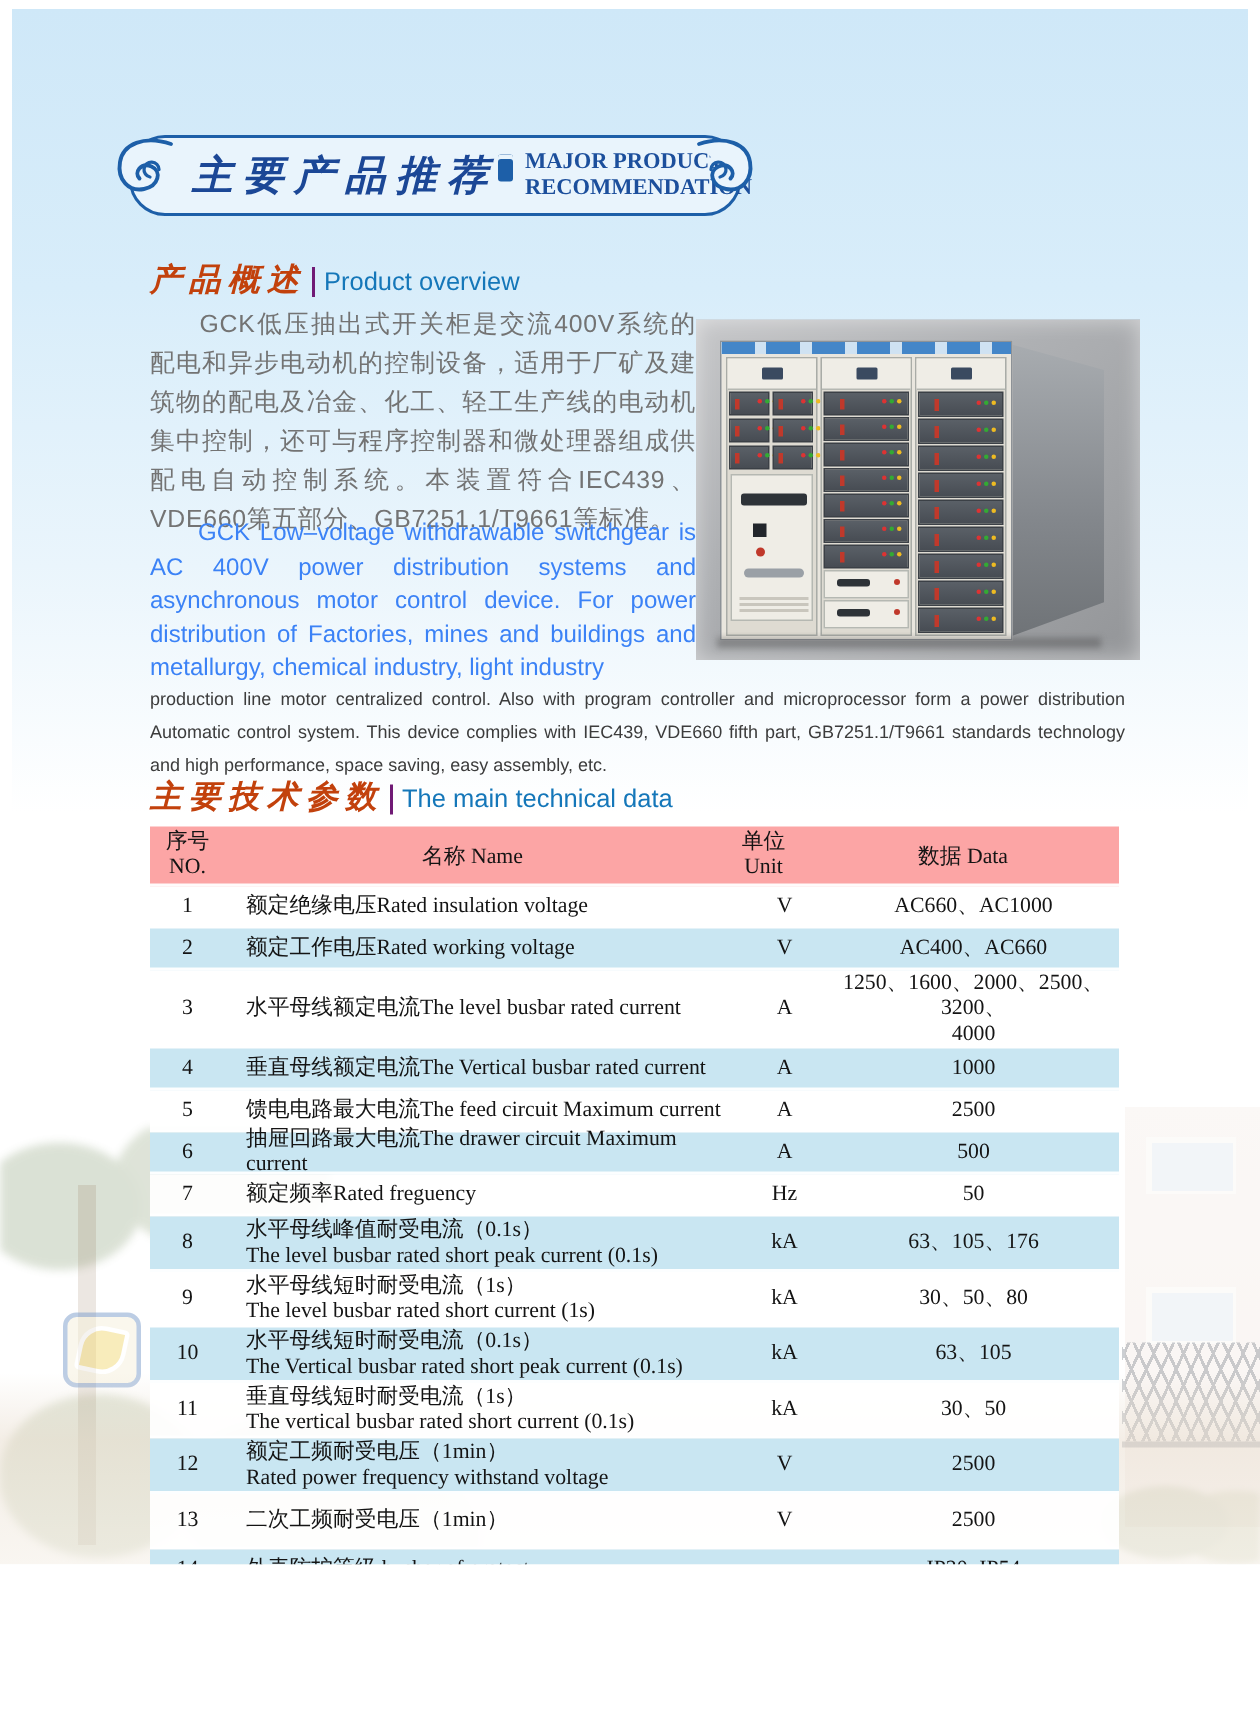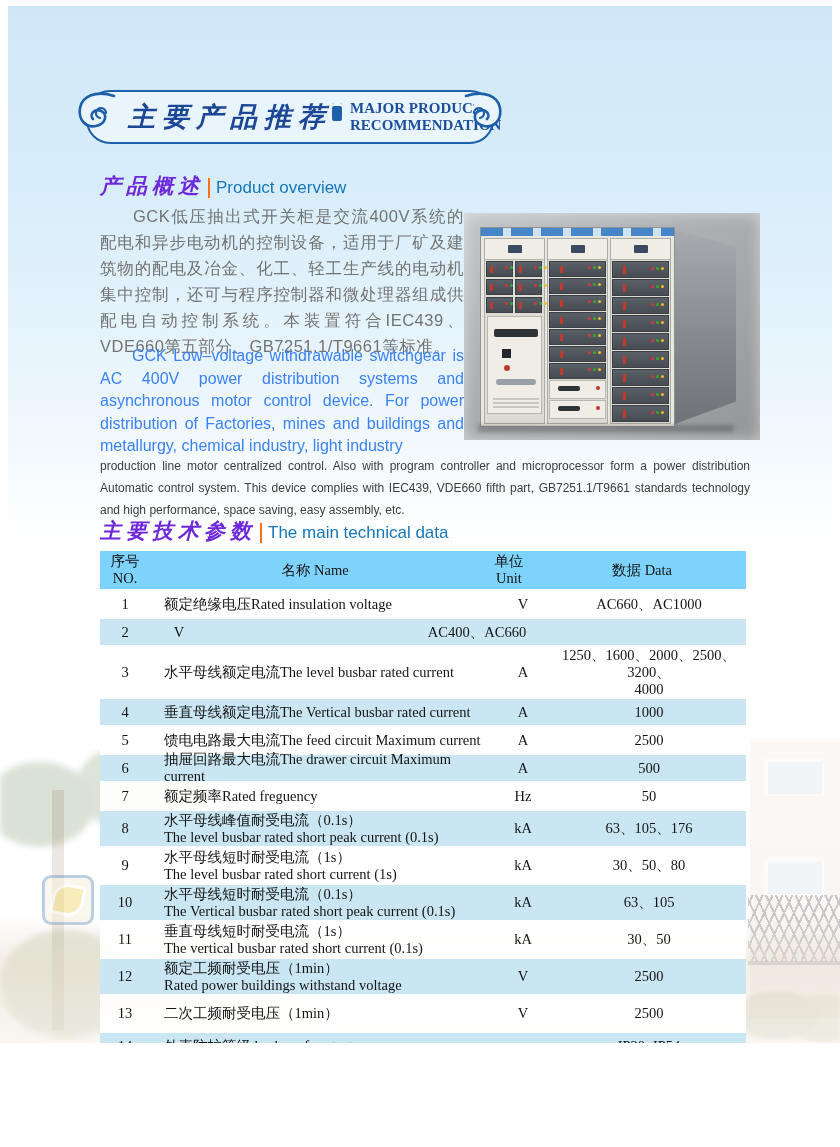--- a/index.html
+++ b/index.html
@@ -46,22 +46,22 @@
   .banner-cn{margin-left:40px;font-family:"Liberation Serif",serif;font-weight:bold;font-style:italic;
     font-size:27px;color:#1b4796;letter-spacing:7px;white-space:nowrap;}
   .seal{width:10px;height:18px;background:#1d5fa8;border-radius:2px;margin:0 8px 10px 0;flex:0 0 auto;
     box-shadow:inset 0 3px 0 #e9f4fc;}
   .banner-en{font-family:"Liberation Serif",serif;font-weight:bold;font-size:15px;line-height:17px;
     color:#1c4f9c;white-space:nowrap;}
 
   
   .sec-head{position:absolute;display:flex;align-items:baseline;white-space:nowrap;}
   .sec-cn{font-family:"Liberation Serif",serif;font-weight:bold;font-style:italic;
-    font-size:21px;color:#6d28d9;letter-spacing:5px;}
-  .sec-en{font-size:17px;color:#1577b9;border-left:2px solid #f97316;padding-left:6px;margin-left:4px;}
+    font-size:21px;color:#c2410c;letter-spacing:5px;}
+  .sec-en{font-size:17px;color:#1577b9;border-left:2px solid #701a75;padding-left:6px;margin-left:4px;}
 
   
   .para-cn{position:absolute;left:100px;top:203px;width:364px;font-size:16.5px;line-height:26px;
     color:#737373;text-align:justify;text-indent:2em;letter-spacing:.5px;}
   .para-en-a{position:absolute;left:100px;top:345px;width:364px;font-size:16px;line-height:22.5px;
     color:#3b82f6;text-align:justify;text-indent:2em;}
   .para-en-b{position:absolute;left:100px;top:455px;width:650px;font-size:12px;line-height:22px;
     color:#3c3c3c;text-align:justify;}
 
   
@@ -97,21 +97,21 @@
     background:repeating-linear-gradient(180deg,#c9c6bd 0 2px,#efede6 2px 4px);}
   .cream-drawer{position:relative;margin:1px;height:17px;background:#efede6;border:1px solid #b5b8b2;}
   .cream-drawer:before{content:"";position:absolute;left:8px;top:5px;width:22px;height:5px;background:#2e3338;border-radius:2px;}
   .cream-drawer:after{content:"";position:absolute;right:5px;top:5px;width:4px;height:4px;border-radius:50%;background:#c0392b;}
   .cab-shadow{position:absolute;left:14px;top:212px;width:256px;height:7px;background:rgba(60,60,60,.35);filter:blur(2px);}
 
   
   .ttable{position:absolute;left:100px;top:551px;width:646px;font-family:"Liberation Serif",serif;
     font-size:14.5px;color:#141414;}
   .trow{display:flex;align-items:center;border-bottom:2px solid rgba(255,255,255,.95);}
-  .trow.head{background:#7dd3fc;height:38px;font-size:14.5px;}
+  .trow.head{background:#fca5a5;height:38px;font-size:14.5px;}
   .trow.blue{background:#c9e6f2;}
   .trow.white{background:rgba(255,255,255,.92);}
   .c-no{width:50px;text-align:center;flex:0 0 auto;}
   .c-name{width:330px;padding-left:14px;flex:0 0 auto;}
   .c-unit{width:58px;text-align:center;flex:0 0 auto;}
   .c-data{flex:1;text-align:center;}
   .lh2 span{display:block;line-height:17px;}
   .h-sing{height:26px;}
   .h-tall{height:50px;}
   .h-dbl{height:35px;}
@@ -243,20 +243,23 @@
         <div class="c-name lh2">
           <span>额定绝缘电压Rated insulation voltage</span>
         </div>
         <div class="c-unit">V</div>
         <div class="c-data lh2">
           <span>AC660、AC1000</span>
         </div>
       </div>
       <div class="trow blue h-sing">
         <div class="c-no">2</div>
+        <div class="c-name lh2">
+          <span>额定工作电压Rated working voltage</span>
+        </div>
         <div class="c-unit">V</div>
         <div class="c-data lh2">
           <span>AC400、AC660</span>
         </div>
       </div>
       <div class="trow white h-tall">
         <div class="c-no">3</div>
         <div class="c-name lh2">
           <span>水平母线额定电流The level busbar rated current</span>
         </div>
@@ -347,21 +350,21 @@
         </div>
         <div class="c-unit">kA</div>
         <div class="c-data lh2">
           <span>30、50</span>
         </div>
       </div>
       <div class="trow blue h-dbl">
         <div class="c-no">12</div>
         <div class="c-name lh2">
           <span>额定工频耐受电压（1min）</span>
-          <span>Rated power buildings withstand voltage</span>
+          <span>Rated power frequency withstand voltage</span>
         </div>
         <div class="c-unit">V</div>
         <div class="c-data lh2">
           <span>2500</span>
         </div>
       </div>
       <div class="trow white h-dbl">
         <div class="c-no">13</div>
         <div class="c-name lh2">
           <span>二次工频耐受电压（1min）</span>

